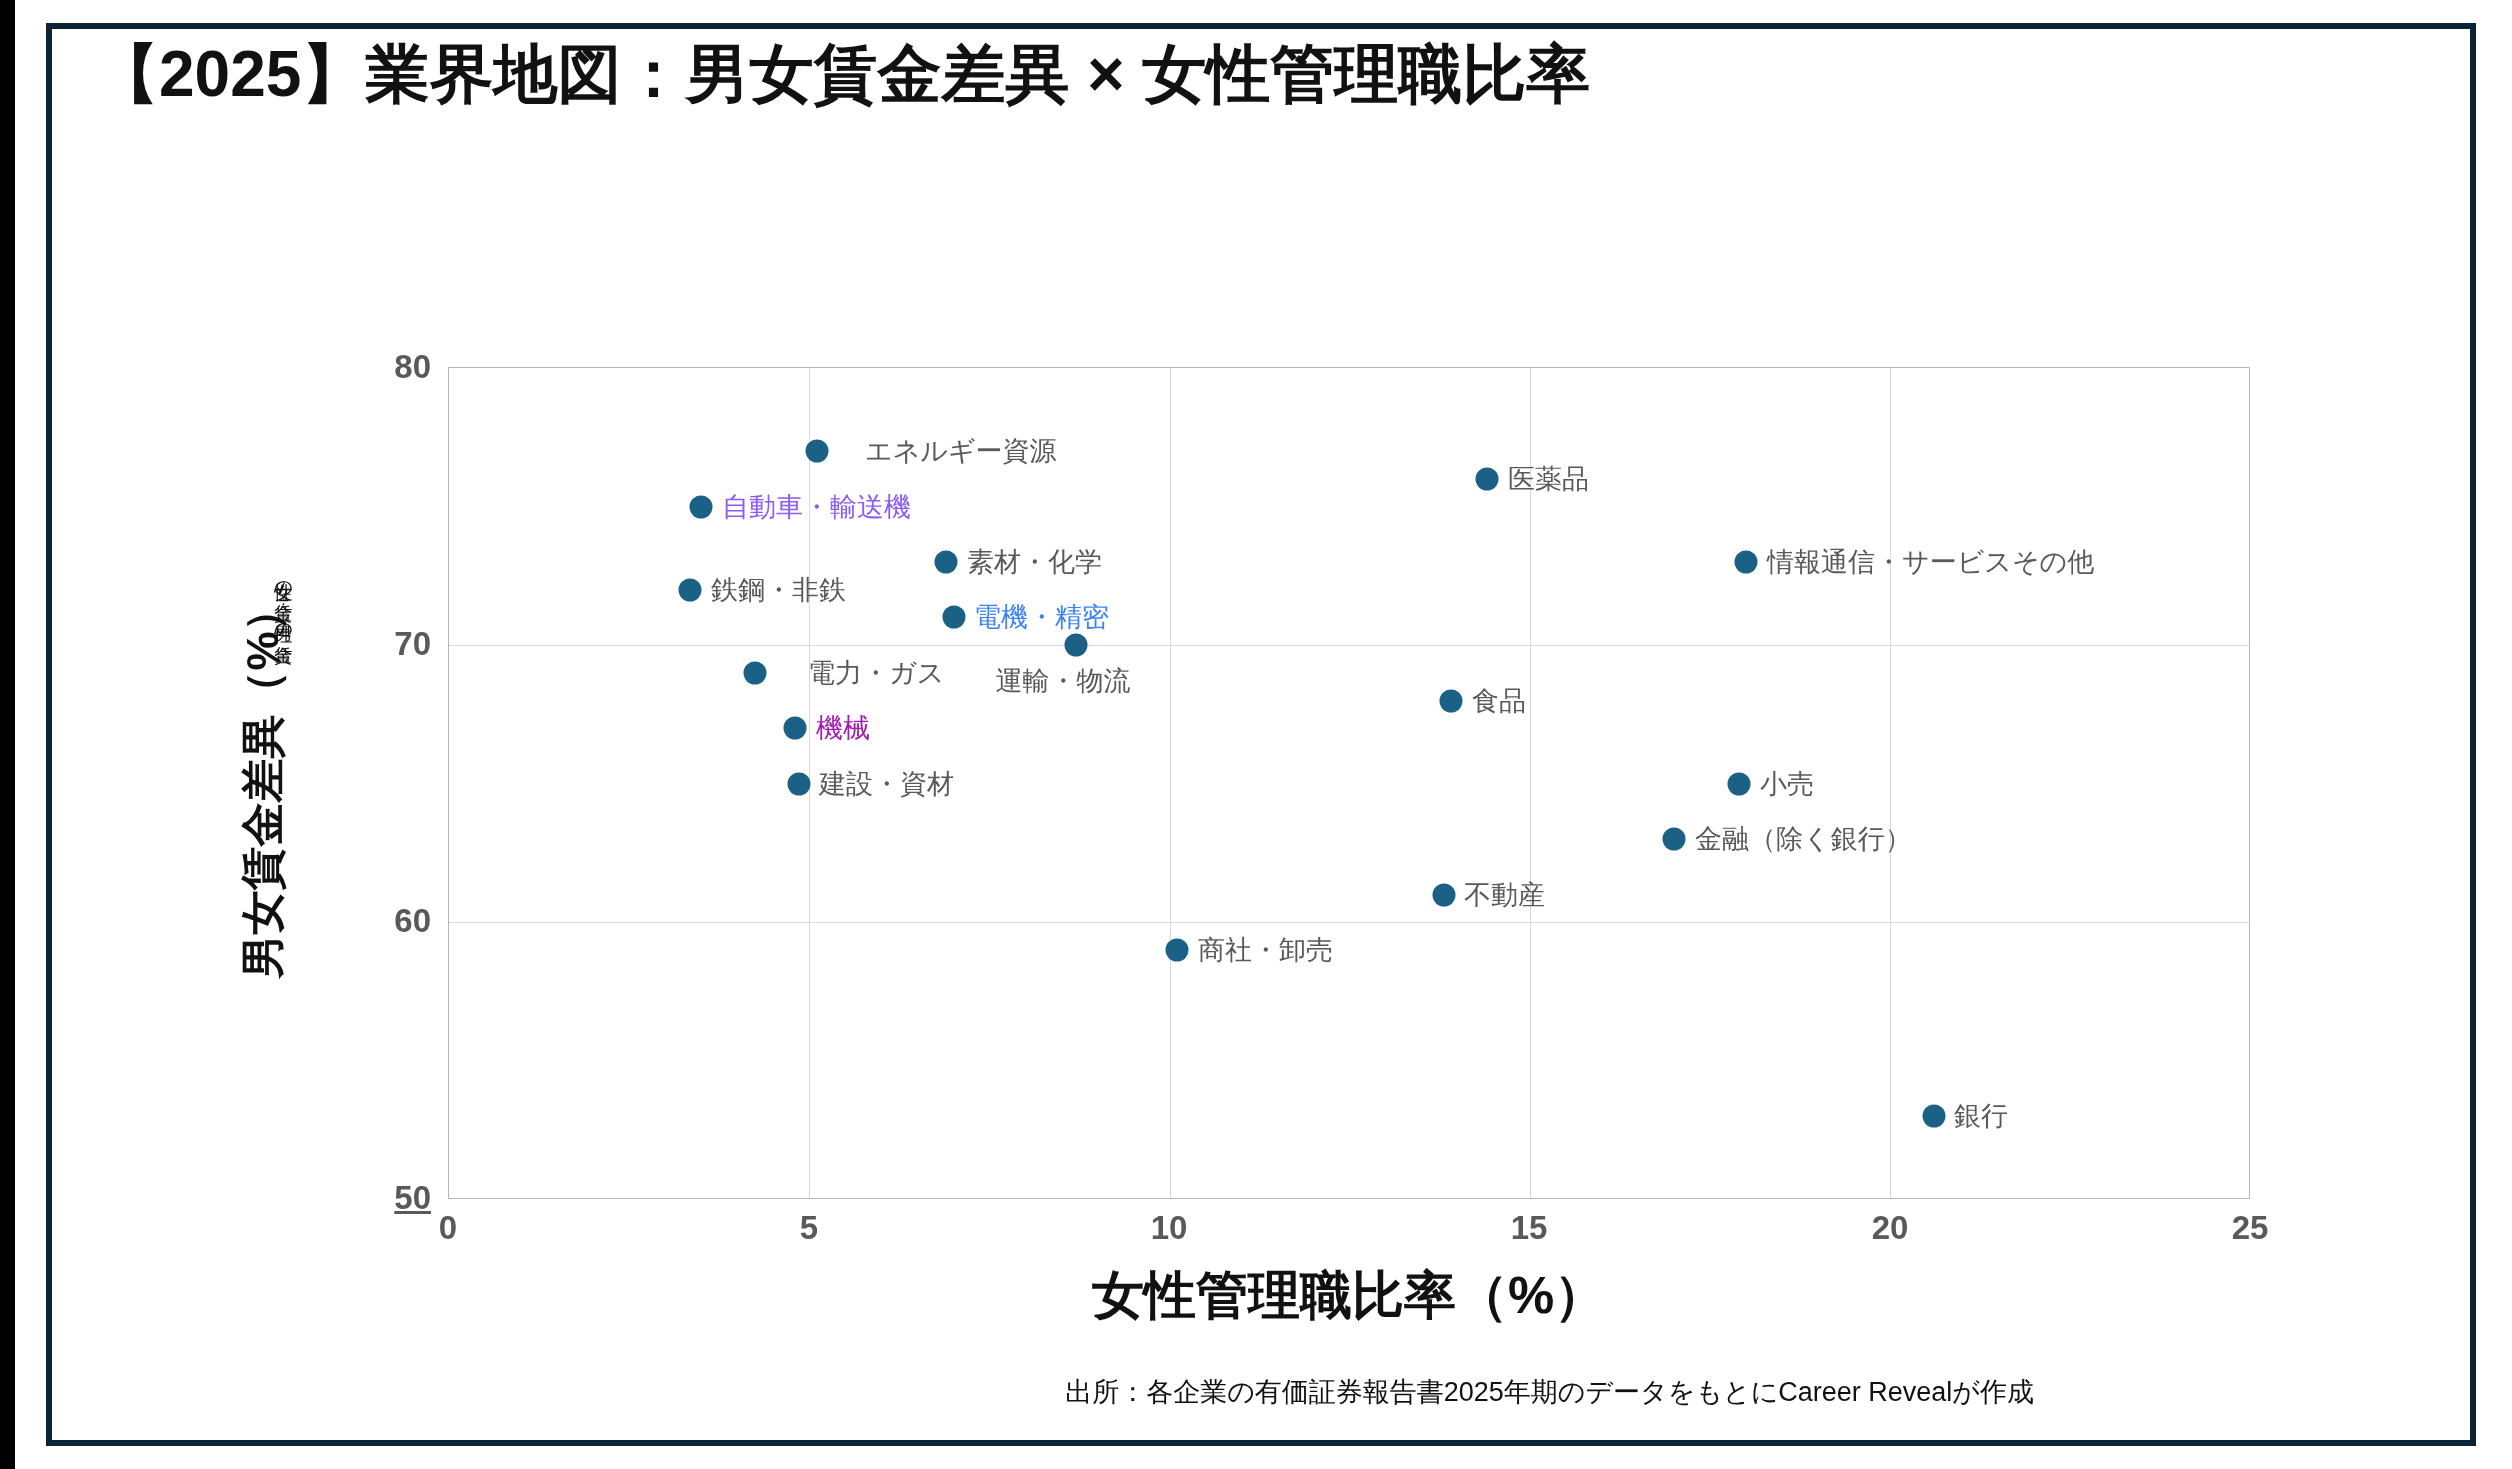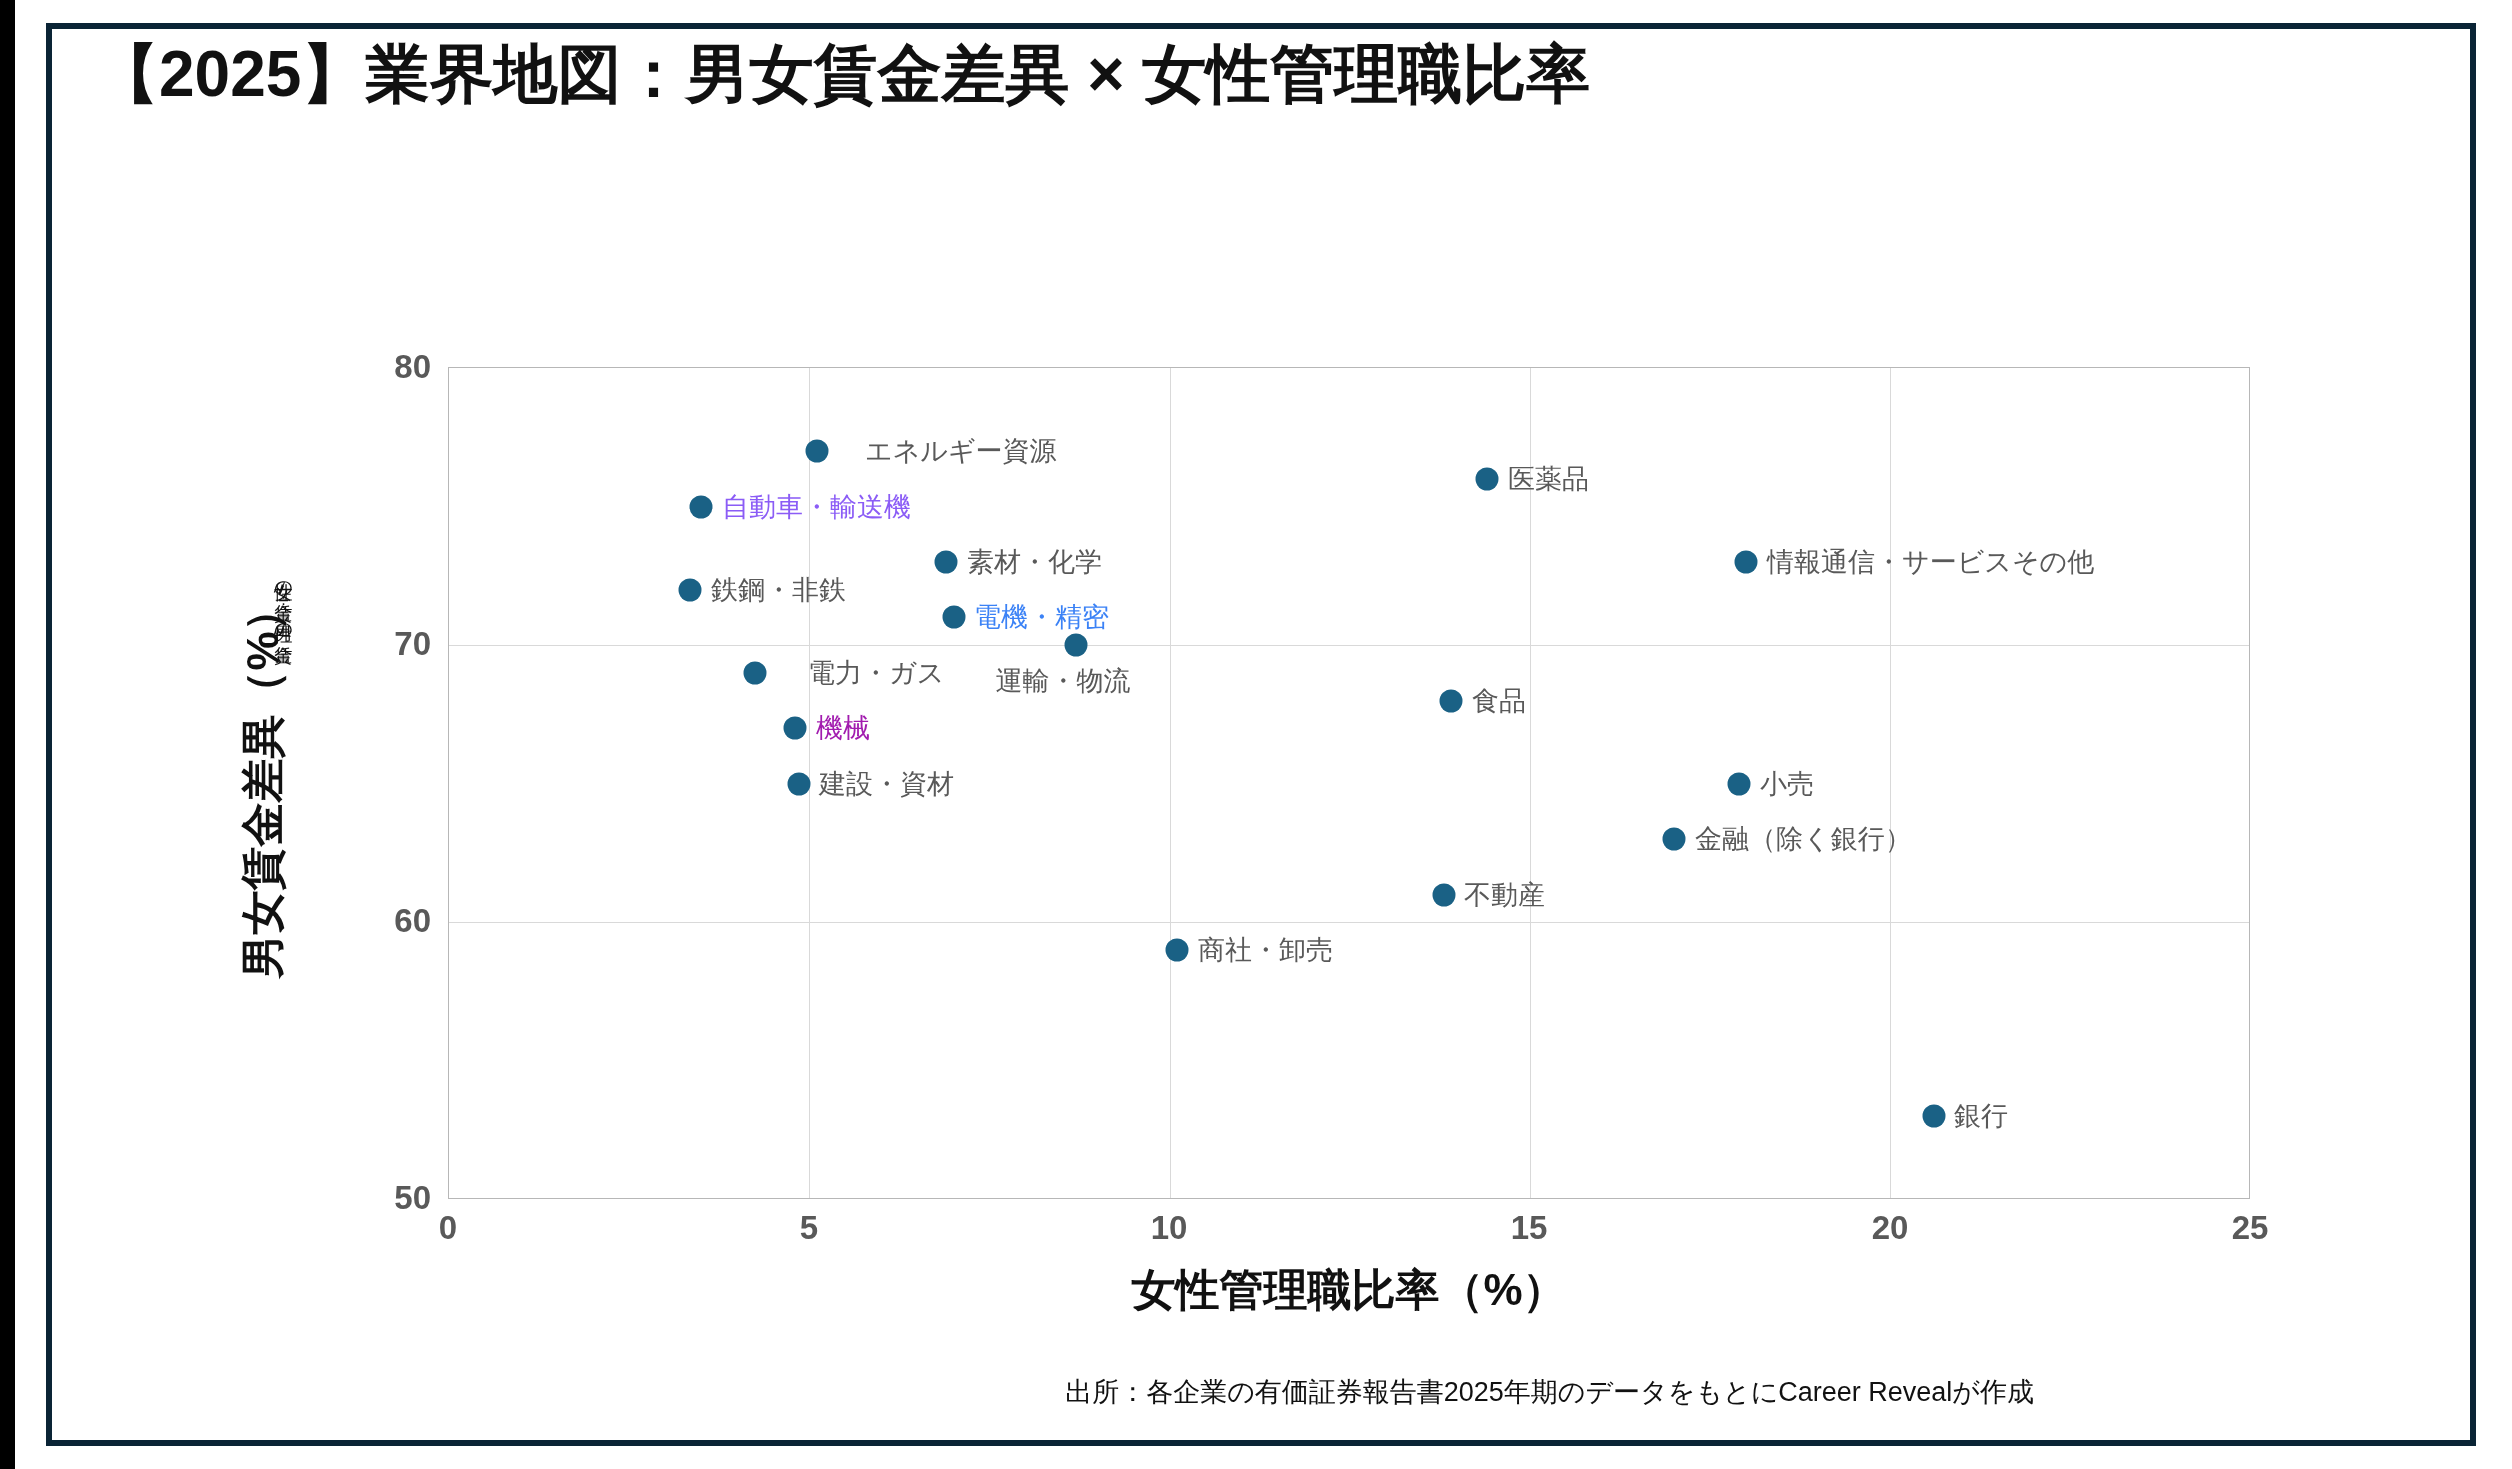--- a/index.html
+++ b/index.html
@@ -90,21 +90,21 @@
     width:28px;
     font-size:18.3px;color:#111111;
     writing-mode:vertical-rl;
     text-orientation:upright;
     white-space:nowrap;
     line-height:1.0;
   }
   #xlabel{
     position:absolute;left:448px;top:1261px;width:1802px;
     text-align:center;
-    font-size:44px;font-weight:bold;color:#111111;
+    font-size:52px;font-weight:bold;color:#111111;
   }
   #source{
     position:absolute;right:110px;top:1374px;
     font-size:27px;color:#111111;white-space:nowrap;
   }
 </style>
 </head>
 <body>
 
 <div id="slide">
@@ -158,21 +158,21 @@
       <div class="marker" title="商社・卸売" style="left: 728px; top: 582px; background: rgb(26, 97, 133);"></div>
       <div class="pt-label" style="color: rgb(89, 89, 89); left: 749px; top: 582px;">商社・卸売</div>
       <div class="marker" title="銀行" style="left: 1485px; top: 748px; background: rgb(26, 97, 133);"></div>
       <div class="pt-label" style="color: rgb(89, 89, 89); left: 1505px; top: 748px;">銀行</div>
     </div>
 
   <div id="xlabel">女性管理職比率（%）</div>
 
   <div id="source">出所：各企業の有価証券報告書2025年期のデータをもとにCareer Revealが作成</div>
 
-<div class="ytick" style="left: 339px; top: 1198px;">50</div>
+<div class="ytick" style="left: 339px; top: 1198px; text-decoration: underline;">50</div>
     <div class="ytick" style="left: 339px; top: 921px;">60</div>
     <div class="ytick" style="left: 339px; top: 644px;">70</div>
     <div class="ytick" style="left: 339px; top: 367px;">80</div>
     <div class="xtick" style="left: 448px; top: 1209px;">0</div>
     <div class="xtick" style="left: 809px; top: 1209px;">5</div>
     <div class="xtick" style="left: 1169px; top: 1209px;">10</div>
     <div class="xtick" style="left: 1529px; top: 1209px;">15</div>
     <div class="xtick" style="left: 1890px; top: 1209px;">20</div>
     <div class="xtick" style="left: 2250px; top: 1209px;">25</div>
   </div>

